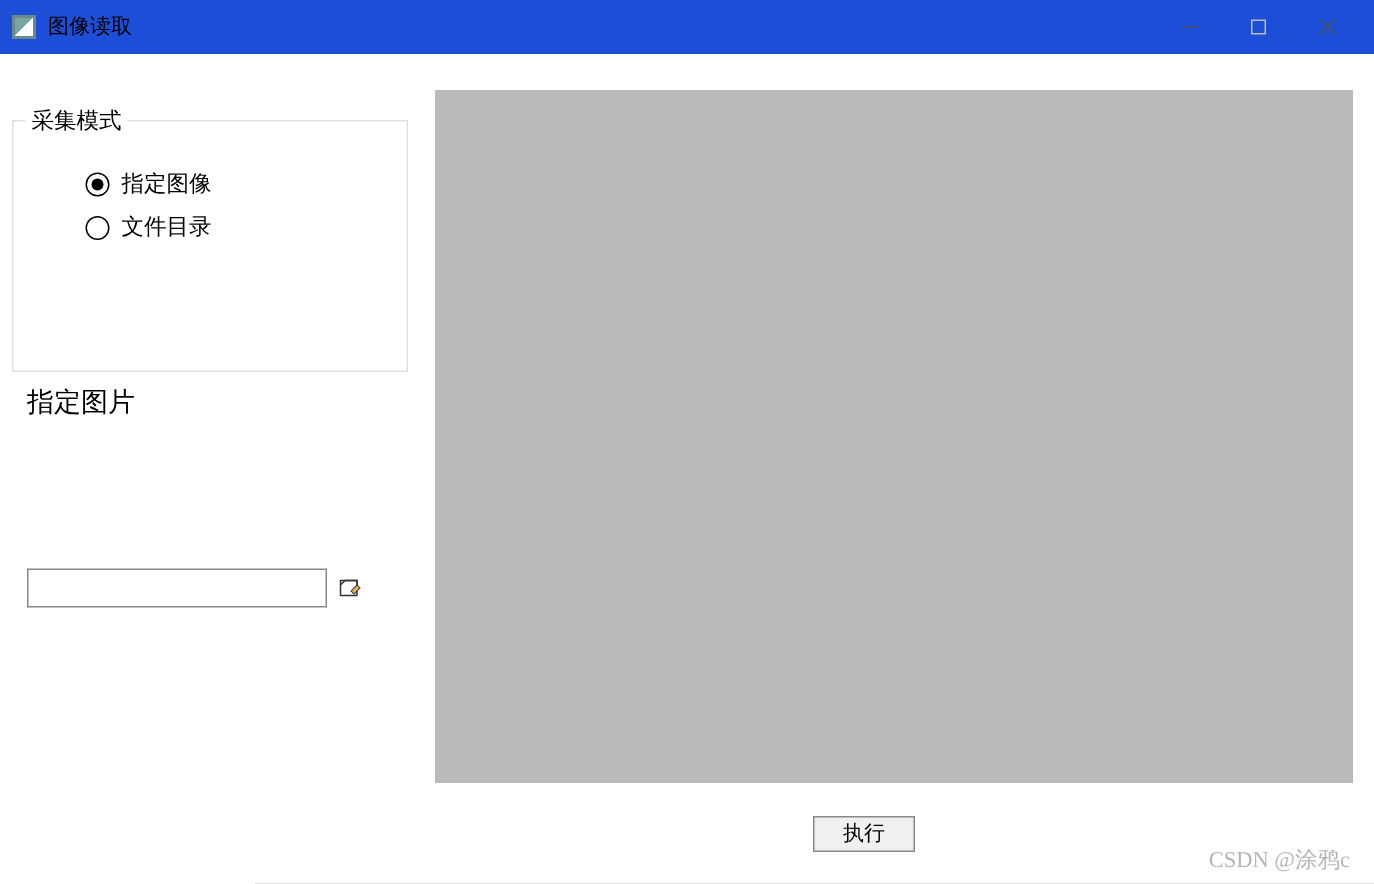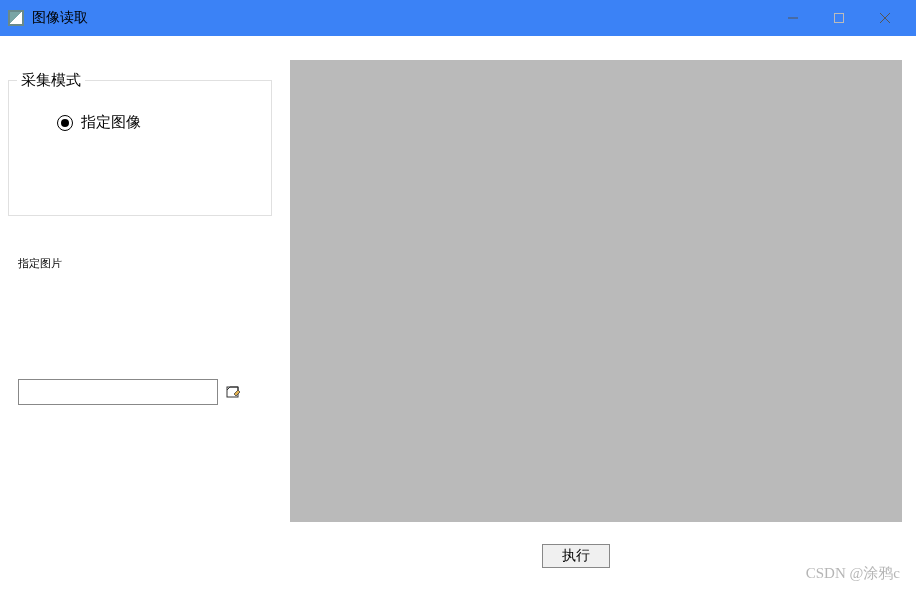--- a/index.html
+++ b/index.html
@@ -11,21 +11,21 @@
       width: 916px;
       height: 589px;
       overflow: hidden;
       position: relative;
     }
     .titlebar {
       height: 36px;
       display: flex;
       align-items: center;
       padding: 0 8px;
-      background: #3b82f6;
+      background: #1d4ed8;
     }
     .app-icon {
       width: 16px;
       height: 16px;
       border: 2px solid #6a8a8a;
       background: linear-gradient(135deg, #7aa5a5 50%, #fff 50%);
       margin-right: 8px;
     }
     .title-text { flex: 1; font-size: 14px; color: #000; }
     .win-btn {
@@ -40,21 +40,21 @@
     .win-btn.maximize svg { stroke: #bbb; }
     .content {
       position: relative;
       height: 553px;
     }
     .groupbox {
       position: absolute;
       left: 8px;
       top: 44px;
       width: 264px;
-      height: 136px;
+      height: 168px;
       border: 1px solid #e0e0e0;
     }
     .groupbox-title {
       position: absolute;
       top: -10px;
       left: 8px;
       background: #fff;
       padding: 0 4px;
       font-size: 15px;
     }
@@ -83,21 +83,21 @@
       content: "";
       width: 8px;
       height: 8px;
       background: #000;
       border-radius: 50%;
     }
     .sub-label {
       position: absolute;
       left: 18px;
       top: 220px;
-      font-size: 11px;
+      font-size: 18px;
     }
     .path-row {
       position: absolute;
       left: 18px;
       top: 343px;
       display: flex;
       align-items: center;
     }
     .path-input {
       width: 200px;
@@ -172,20 +172,24 @@
 
 <div class="content">
 
   <div class="groupbox">
     <div class="groupbox-title">采集模式</div>
     <div class="radio-group">
       <div class="radio-item">
         <span class="radio-circle selected"></span>
         <span>指定图像</span>
       </div>
+      <div class="radio-item">
+        <span class="radio-circle"></span>
+        <span>文件目录</span>
+      </div>
     </div>
   </div>
 
   <div class="sub-label">指定图片</div>
 
   <div class="path-row">
     <input class="path-input" type="text" value="" style="">
     <div class="browse-btn">
       <svg width="16" height="16">
         <rect x="2" y="3" width="11" height="10" fill="none" stroke="#333" stroke-width="1"></rect>

